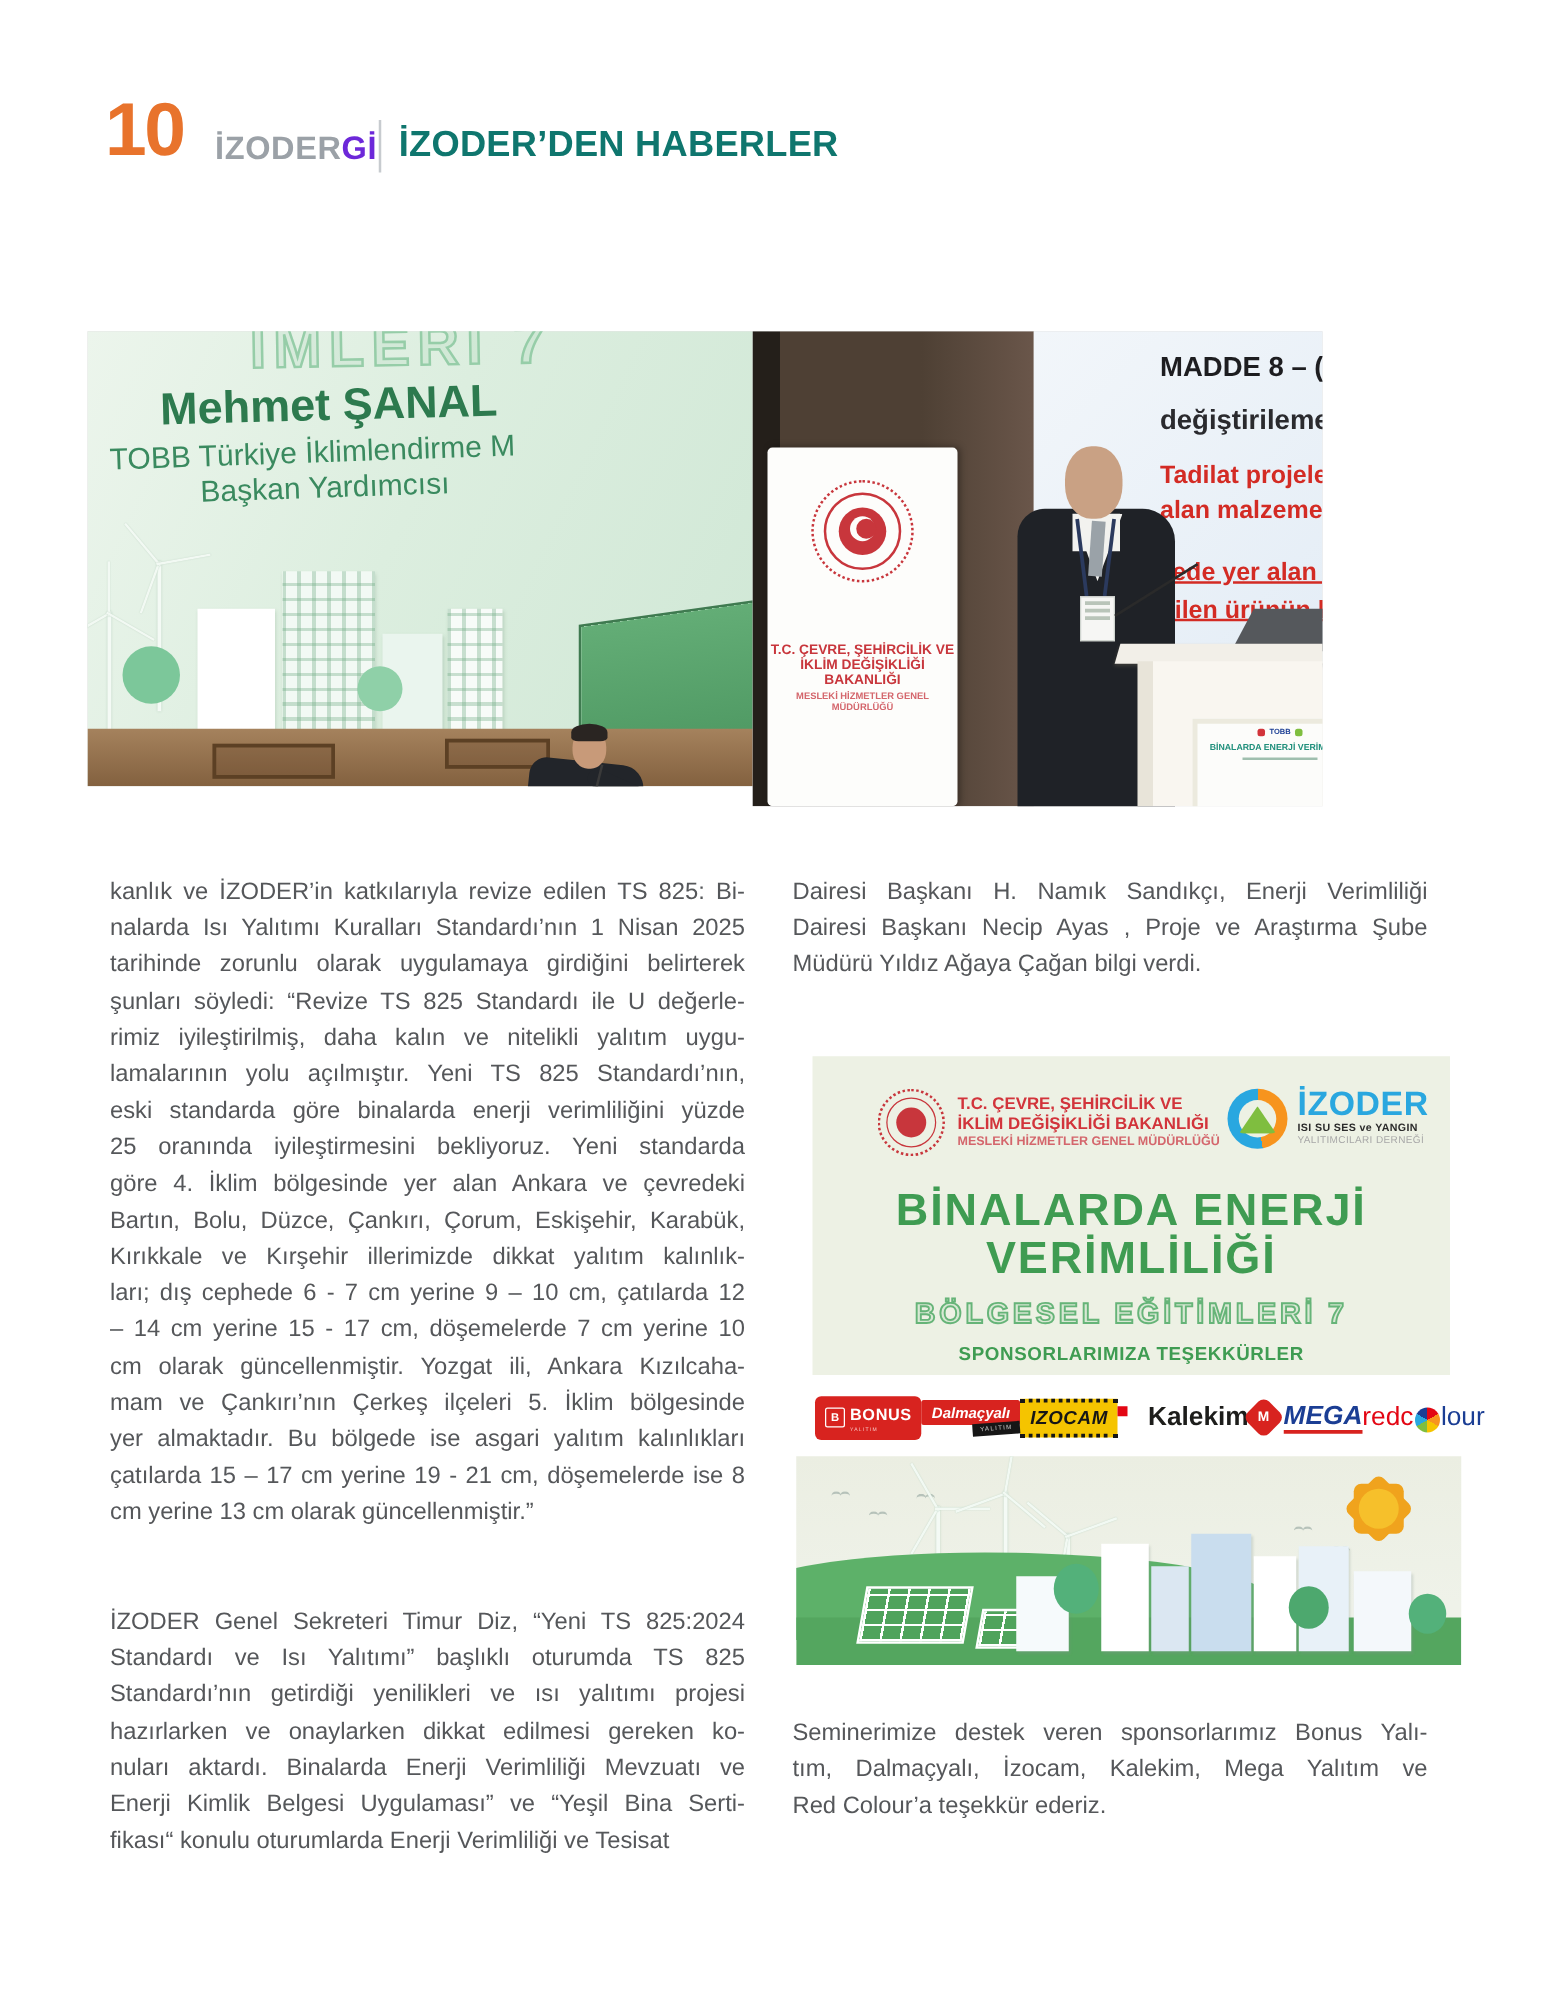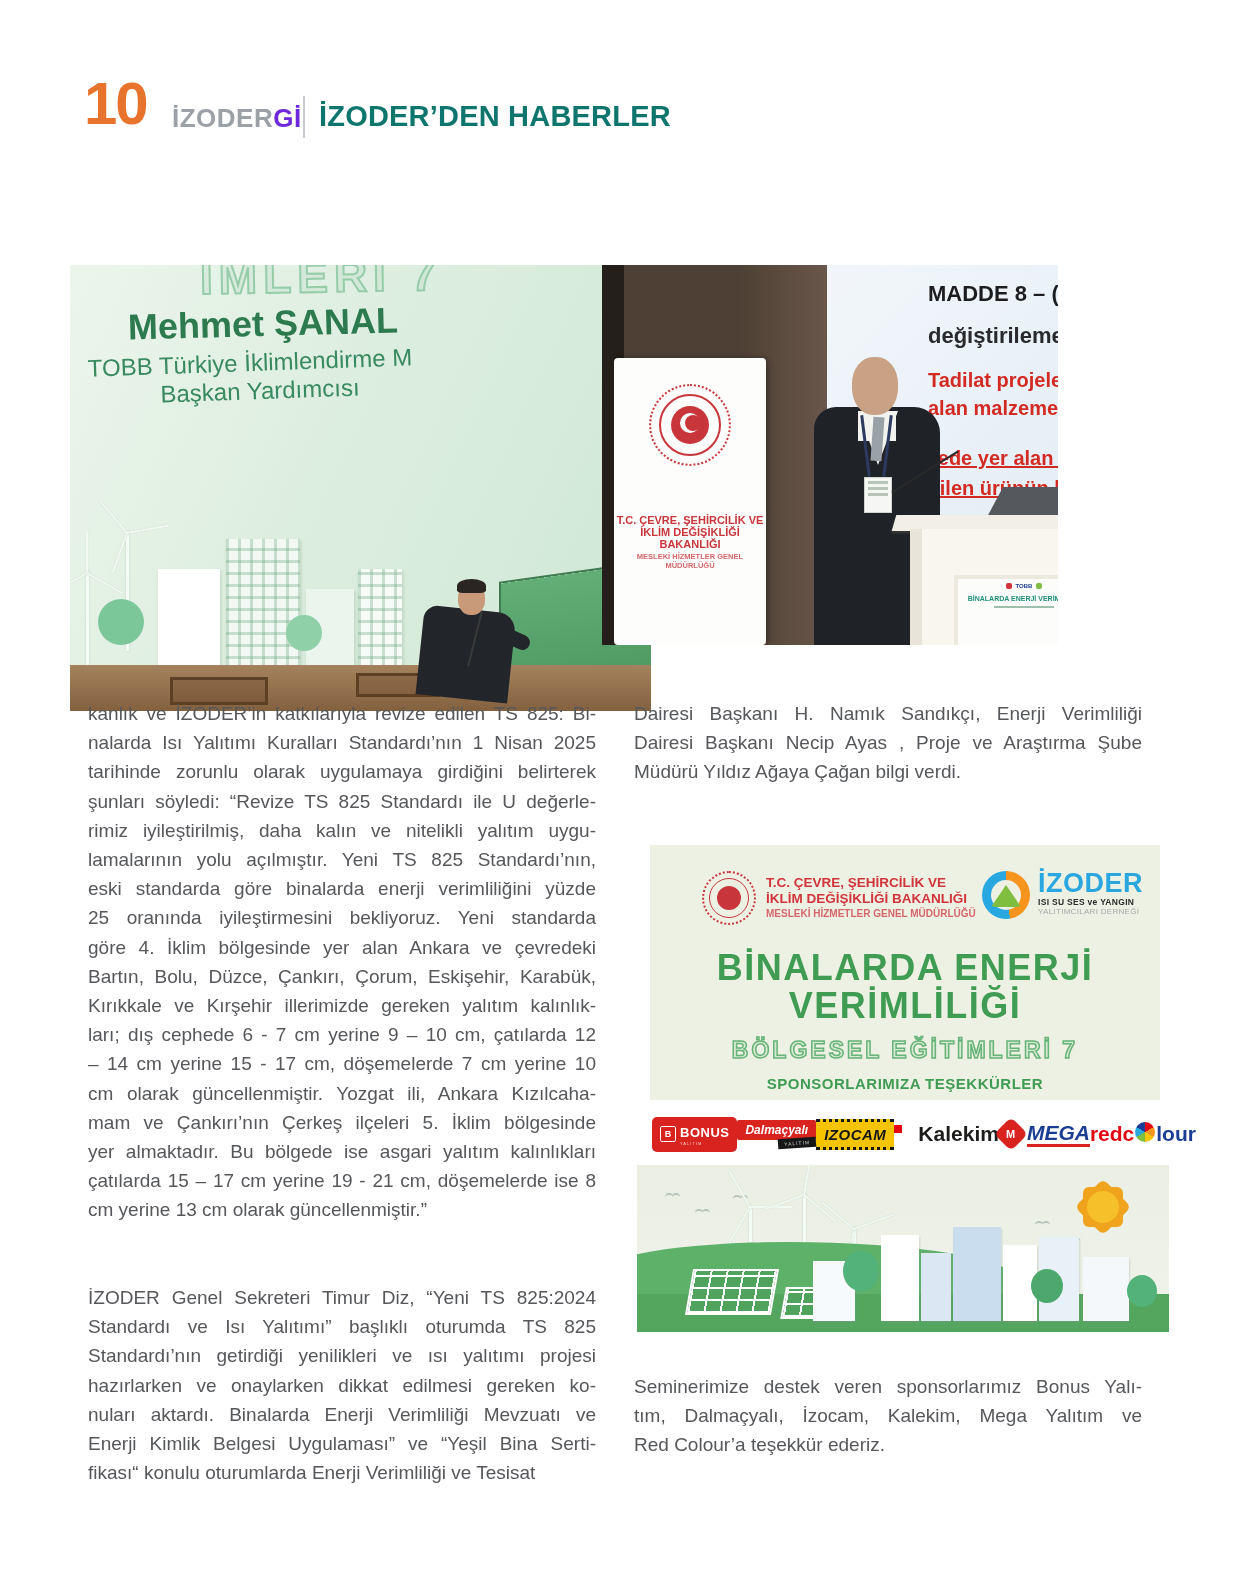--- a/index.html
+++ b/index.html
@@ -13,21 +13,21 @@
   .hdr-divider{left:303px;top:96px;width:2px;height:42px;background:#C7CBCF;}
   .section-title{left:319px;top:100px;font-size:29px;font-weight:700;color:#0f766e;letter-spacing:.2px;}
 
   
   .textcol{width:508px;color:#55575A;font-size:19px;line-height:29.2px;overflow:hidden;}
   .tline{text-align:justify;text-align-last:justify;}
   .tline.last{text-align-last:left;}
 
   
   .photo{overflow:hidden;background:#ddd;}
-  .photo-left{left:70px;top:265px;width:545px;height:446px;padding-left:36px;}
+  .photo-left{left:70px;top:265px;width:545px;height:364px;}
   .photo-right{left:602px;top:265px;width:456px;height:380px;}
 
   
   .pl-bg{inset:0;background:linear-gradient(115deg,#ecf5ec 0%,#dcEEdf 45%,#cfe7d5 100%);}
   .pl-outline{top:-16px;left:130px;font-size:46px;font-weight:800;letter-spacing:6px;color:rgba(120,190,145,.12);-webkit-text-stroke:2px #96cda8;transform:rotate(-1deg);white-space:nowrap;}
   .pl-name{top:38px;left:18px;width:350px;text-align:center;font-size:36px;font-weight:800;color:#2D7A4E;transform:rotate(-1.5deg);}
   .pl-title1{top:84px;left:-6px;width:372px;text-align:center;font-size:24px;color:#3A8A5F;transform:rotate(-2deg);}
   .pl-title2{top:112px;left:40px;width:300px;text-align:center;font-size:24px;color:#3A8A5F;transform:rotate(-2deg);}
   .pl-floor{left:0;bottom:0;width:100%;height:46px;background:linear-gradient(180deg,#a5825d,#83613f);}
   .pl-floorbox{border:3px solid #5c4024;background:rgba(90,60,35,.25);}
@@ -118,21 +118,21 @@
   .lg-dal{display:flex;flex-direction:column;align-items:flex-end;}
   .lg-dal .dtop{background:#D8231F;color:#fff;font-size:12px;font-weight:700;font-style:italic;padding:3px 8px;border-radius:2px;}
   .lg-dal .dbot{background:#161616;color:#cfcfcf;font-size:5px;letter-spacing:1px;padding:2px 6px;transform:rotate(-4deg);margin-top:-2px;}
   .lg-izocam{background:#F5C400;border-top:3px dotted #161616;border-bottom:3px dotted #161616;padding:4px 8px;font-size:15px;font-weight:800;font-style:italic;color:#161616;letter-spacing:.5px;}
   .lg-kalekim{display:flex;align-items:flex-start;gap:16px;font-size:21px;font-weight:800;color:#1d1d1b;}
   .lg-kalekim .ksq{width:8px;height:8px;background:#E30613;margin-top:3px;}
   .lg-mega{display:flex;align-items:center;gap:4px;}
   .lg-mega .mbadge{width:24px;height:24px;background:#D8231F;border-radius:6px;transform:rotate(45deg);display:flex;align-items:center;justify-content:center;}
   .lg-mega .mbadge span{color:#fff;font-size:11px;font-weight:800;transform:rotate(-45deg);}
   .lg-mega .mtxt{font-size:21px;font-weight:800;font-style:italic;color:#1B3E94;border-bottom:3px solid #D8231F;line-height:22px;}
-  .lg-redc{display:flex;align-items:flex-start;font-size:21px;font-weight:700;}
+  .lg-redc{display:flex;align-items:flex-end;font-size:21px;font-weight:400;}
   .lg-redc .r1{color:#E30613;}
   .lg-redc .rc{width:20px;height:20px;border-radius:50%;margin:0 1px;background:conic-gradient(#E30613 0 60deg,#F7941E 60deg 120deg,#F5C400 120deg 180deg,#7FBE3F 180deg 240deg,#29A7E0 240deg 300deg,#1B3E94 300deg 360deg);}
   .lg-redc .r2{color:#1B3E94;}
 
   
   .illus{left:637px;top:1165px;width:532px;height:167px;background:linear-gradient(180deg,#ebeee2 0%,#eff2e9 70%);overflow:hidden;}
   .sun{position:absolute;left:438px;top:14px;width:56px;height:56px;}
   .sun .ray1,.sun .ray2{position:absolute;inset:8px;background:#F0A31D;border-radius:6px;}
   .sun .ray2{transform:rotate(45deg);}
   .sun .core{position:absolute;inset:12px;background:#F6C02B;border-radius:50%;}
@@ -247,21 +247,21 @@
     <div class="tline">kanlık ve İZODER’in katkılarıyla revize edilen TS 825: Bi-</div>
     <div class="tline">nalarda Isı Yalıtımı Kuralları Standardı’nın 1 Nisan 2025</div>
     <div class="tline">tarihinde zorunlu olarak uygulamaya girdiğini belirterek</div>
     <div class="tline">şunları söyledi: “Revize TS 825 Standardı ile U değerle-</div>
     <div class="tline">rimiz iyileştirilmiş, daha kalın ve nitelikli yalıtım uygu-</div>
     <div class="tline">lamalarının yolu açılmıştır.  Yeni TS 825 Standardı’nın,</div>
     <div class="tline">eski standarda göre binalarda enerji verimliliğini yüzde</div>
     <div class="tline">25 oranında iyileştirmesini bekliyoruz. Yeni standarda</div>
     <div class="tline">göre 4. İklim bölgesinde yer alan Ankara ve çevredeki</div>
     <div class="tline">Bartın, Bolu, Düzce, Çankırı, Çorum, Eskişehir, Karabük,</div>
-    <div class="tline">Kırıkkale ve Kırşehir illerimizde gereken yalıtım kalınlık-</div>
+    <div class="tline">Kırıkkale ve Kırşehir illerimizde dikkat yalıtım kalınlık-</div>
     <div class="tline">ları; dış cephede 6 - 7 cm yerine 9 – 10 cm, çatılarda 12</div>
     <div class="tline">– 14 cm yerine 15 - 17 cm, döşemelerde 7 cm yerine 10</div>
     <div class="tline">cm olarak güncellenmiştir. Yozgat ili, Ankara Kızılcaha-</div>
     <div class="tline">mam ve Çankırı’nın Çerkeş ilçeleri 5. İklim bölgesinde</div>
     <div class="tline">yer almaktadır.  Bu bölgede ise asgari yalıtım kalınlıkları</div>
     <div class="tline">çatılarda 15 – 17 cm yerine 19 - 21 cm, döşemelerde ise  8</div>
     <div class="tline last">cm yerine 13 cm olarak güncellenmiştir.”</div>
   </div>
 <div class="abs textcol col-left-p2">
     <div class="tline">İZODER Genel Sekreteri Timur Diz, “Yeni TS 825:2024</div>

